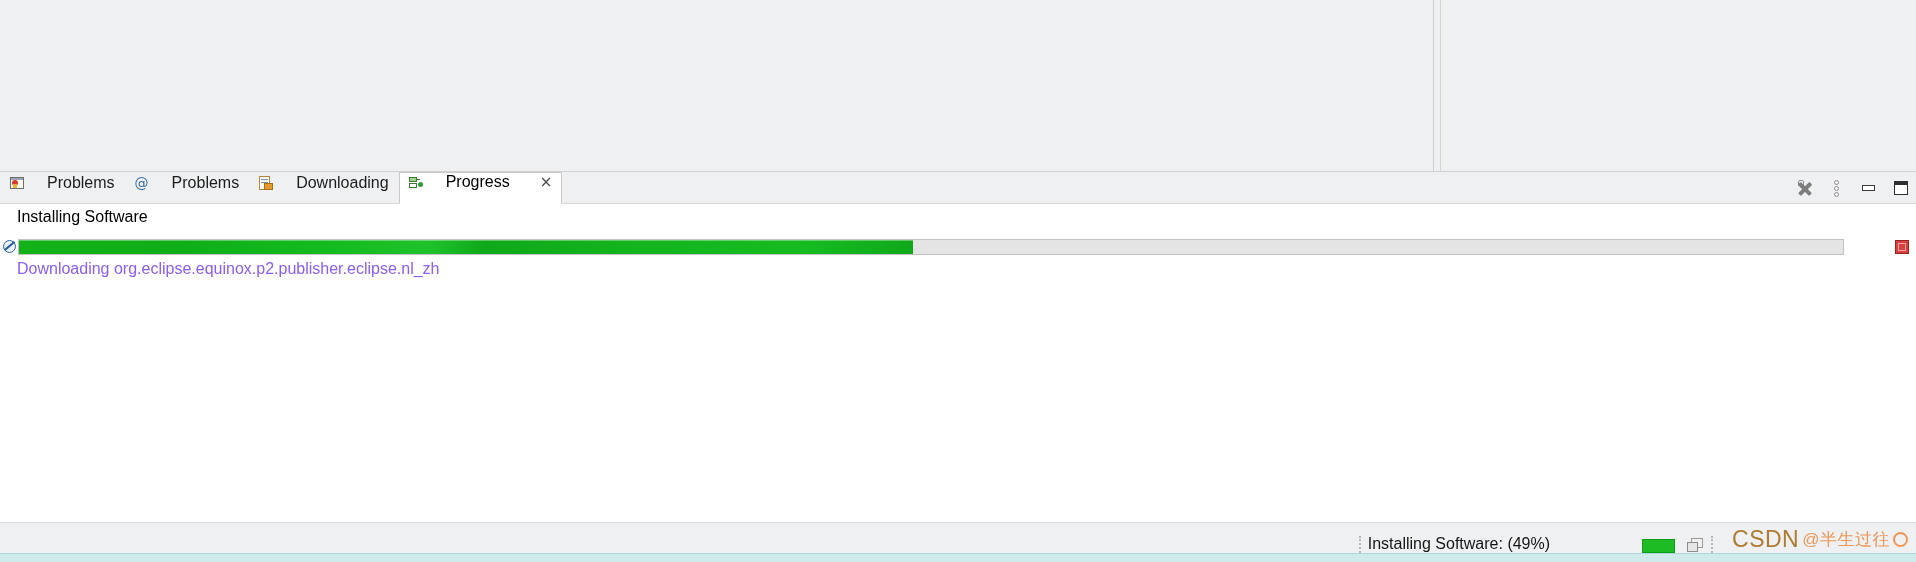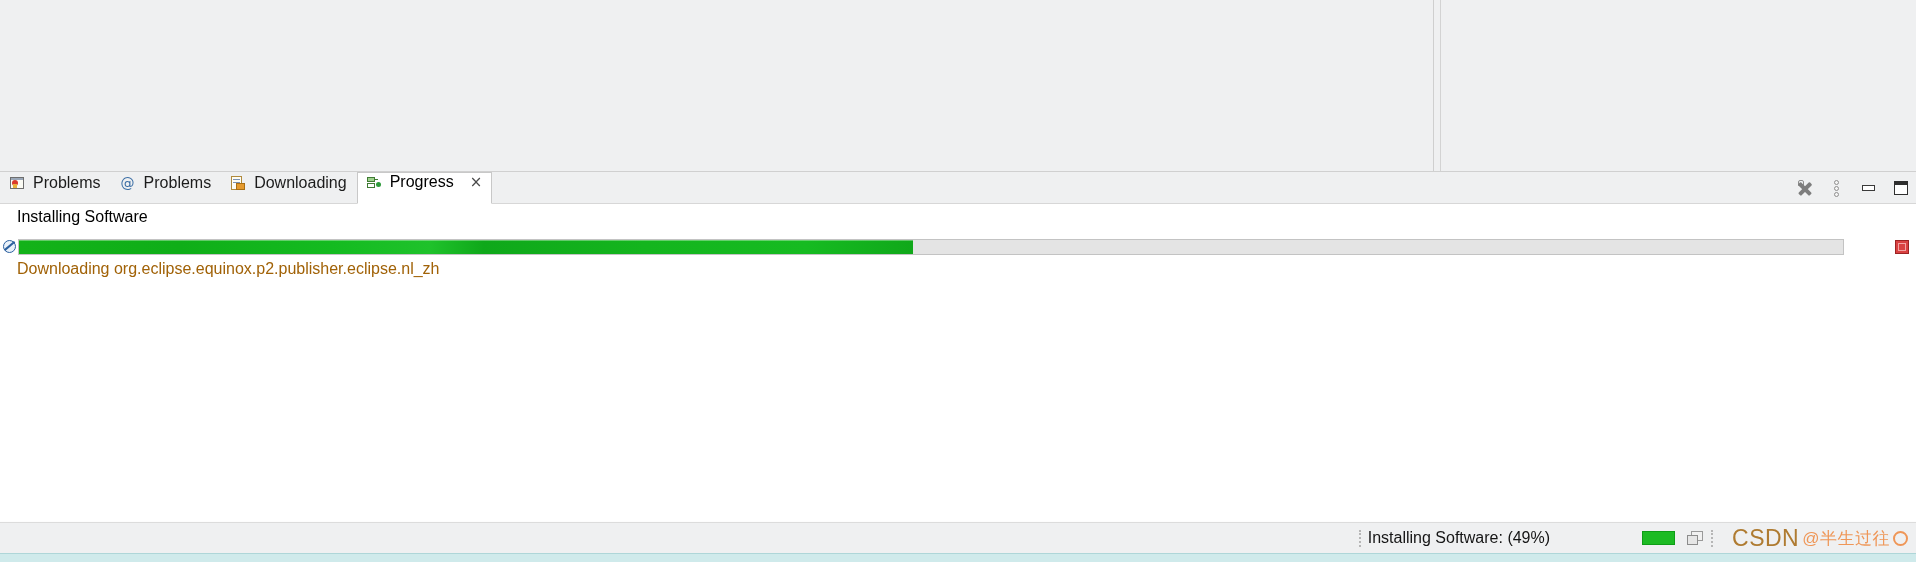--- a/index.html
+++ b/index.html
@@ -65,21 +65,21 @@
     height: 32px;
     background: #eff0f1;
     border-bottom: 1px solid #d7d7d7;
     display: flex;
     align-items: stretch;
   }
 
   .tab {
     display: flex;
     align-items: center;
-    gap: 8px;
+    gap: 22px;
     padding: 0 9px 12px 8px;
     height: 32px;
     font-size: 16px;
     color: #1c1c1c;
     white-space: nowrap;
     background: transparent;
     border: 1px solid transparent;
     border-bottom: none;
     position: relative;
     top: 0;
@@ -275,40 +275,40 @@
   .stop-button::after {
     content: "";
     position: absolute; left: 2px; top: 2px; right: 2px; bottom: 2px;
     border: 1px solid #f2a3a3;
   }
 
   .job-subtask {
     position: absolute;
     left: 17px; top: 56px;
     font-size: 16px;
-    color: #a16207;
+    color: #8b5cf6;
     white-space: nowrap;
   }
 
   
   .status-bar {
     position: absolute;
     left: 0; top: 522px;
     width: 1916px;
     height: 31px;
     background: #eff0f1;
     border-top: 1px solid #dcdcdc;
   }
 
   .status-right {
     position: absolute;
     right: 0; top: 0;
     height: 30px;
     display: flex;
-    align-items: center;
+    align-items: flex-end;
     gap: 0;
   }
 
   .status-sep {
     width: 2px; height: 17px;
     background: transparent;
     border-left: 2px dotted #b6b6b6;
     margin: 0 7px;
   }
 

